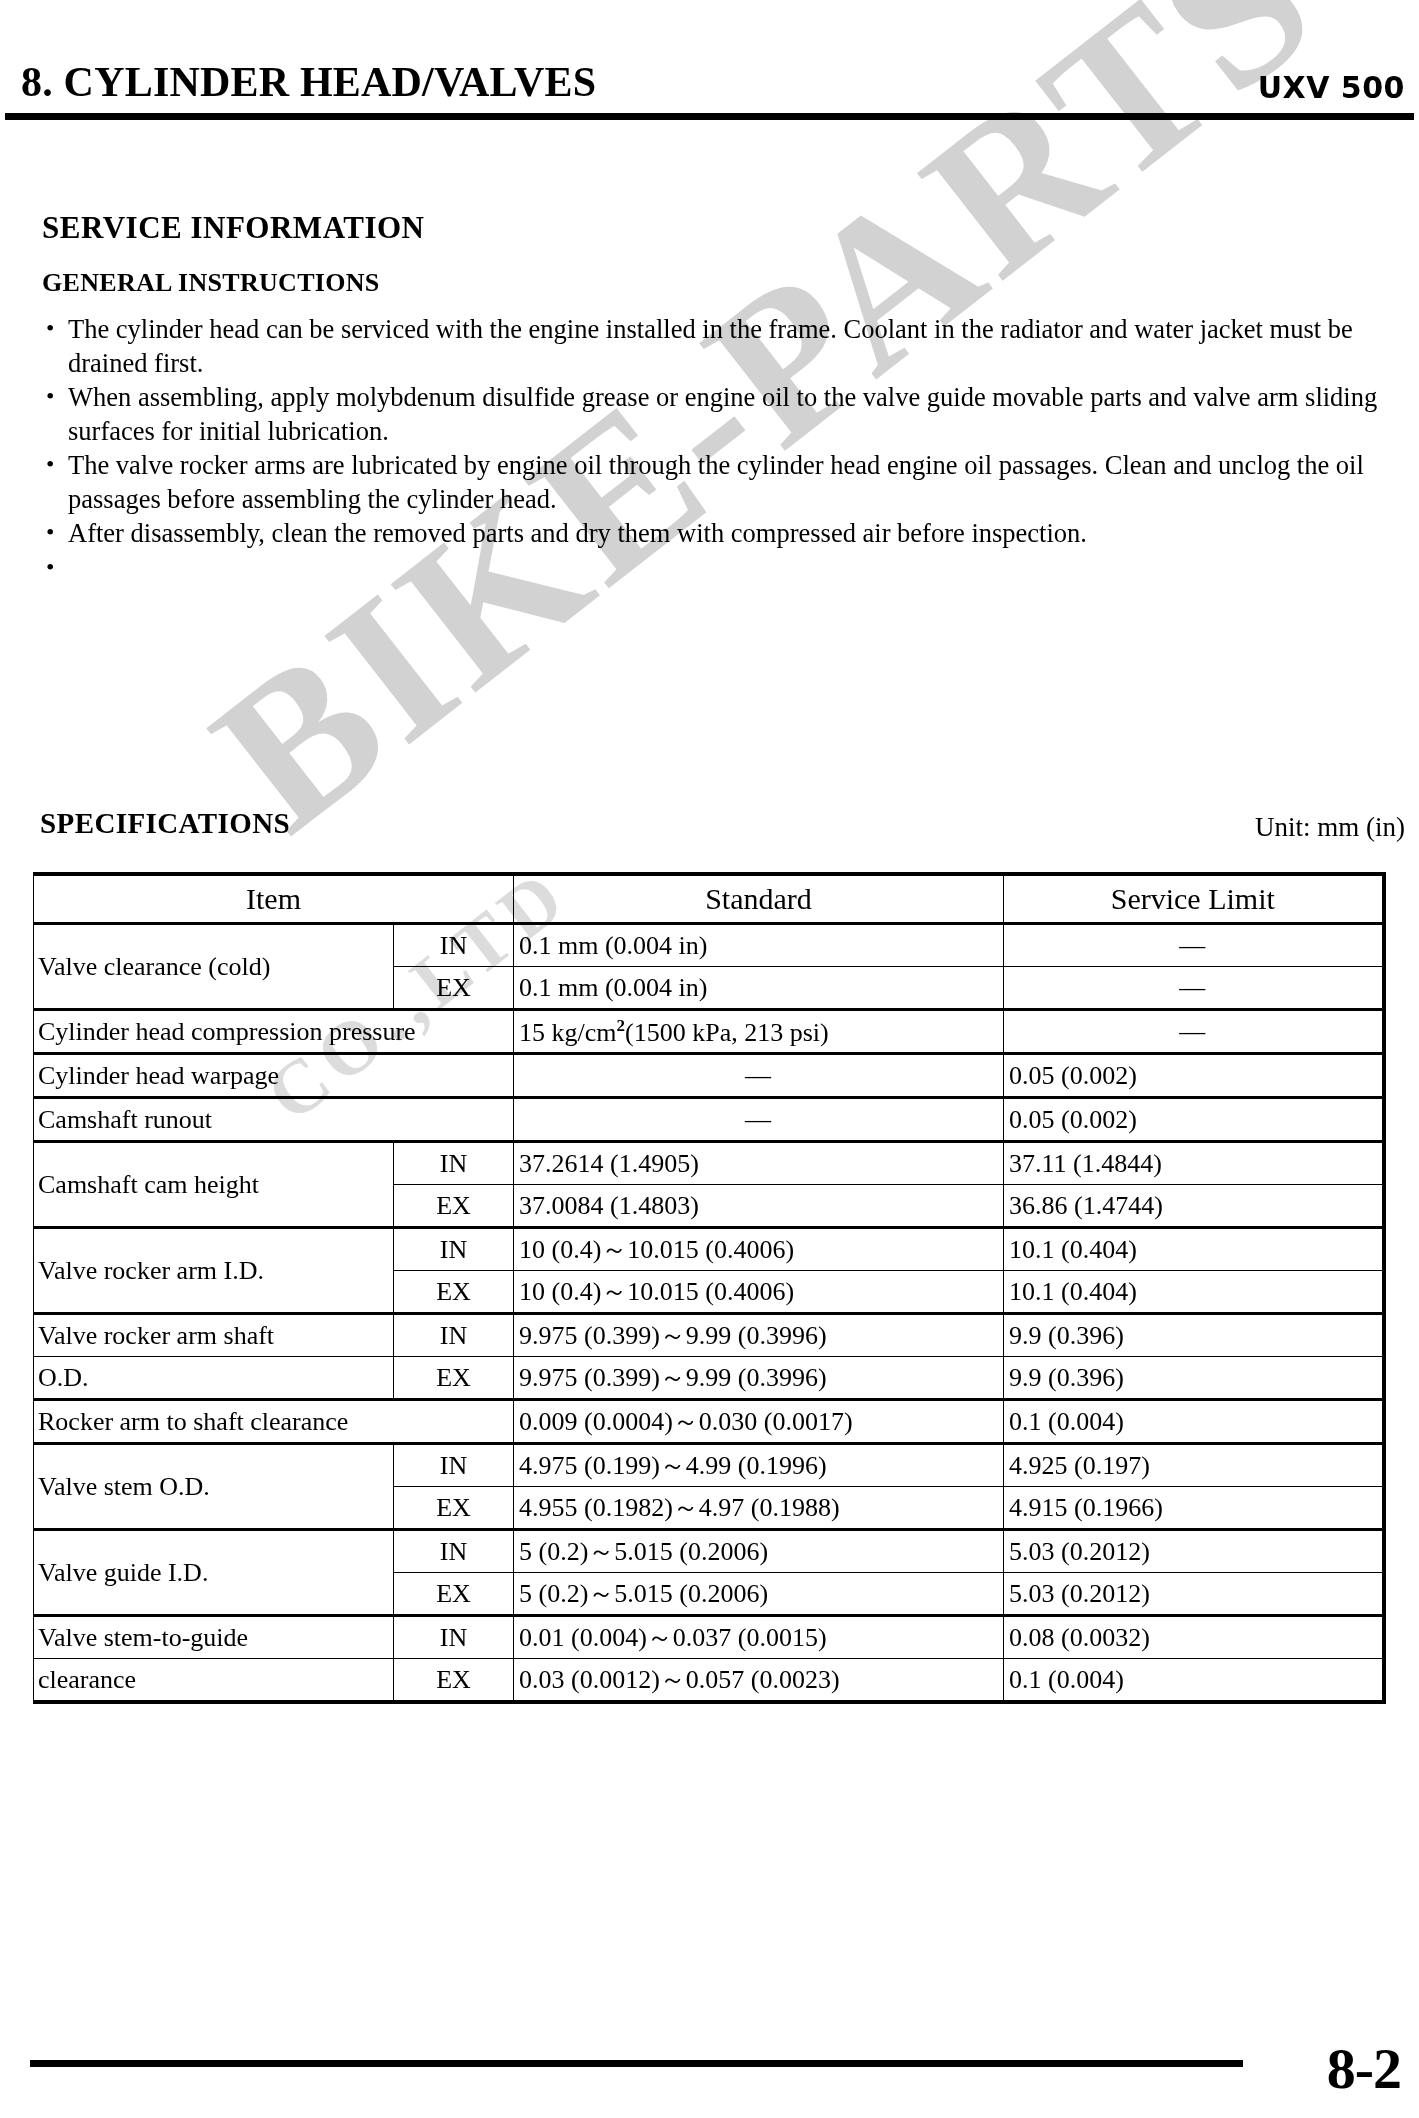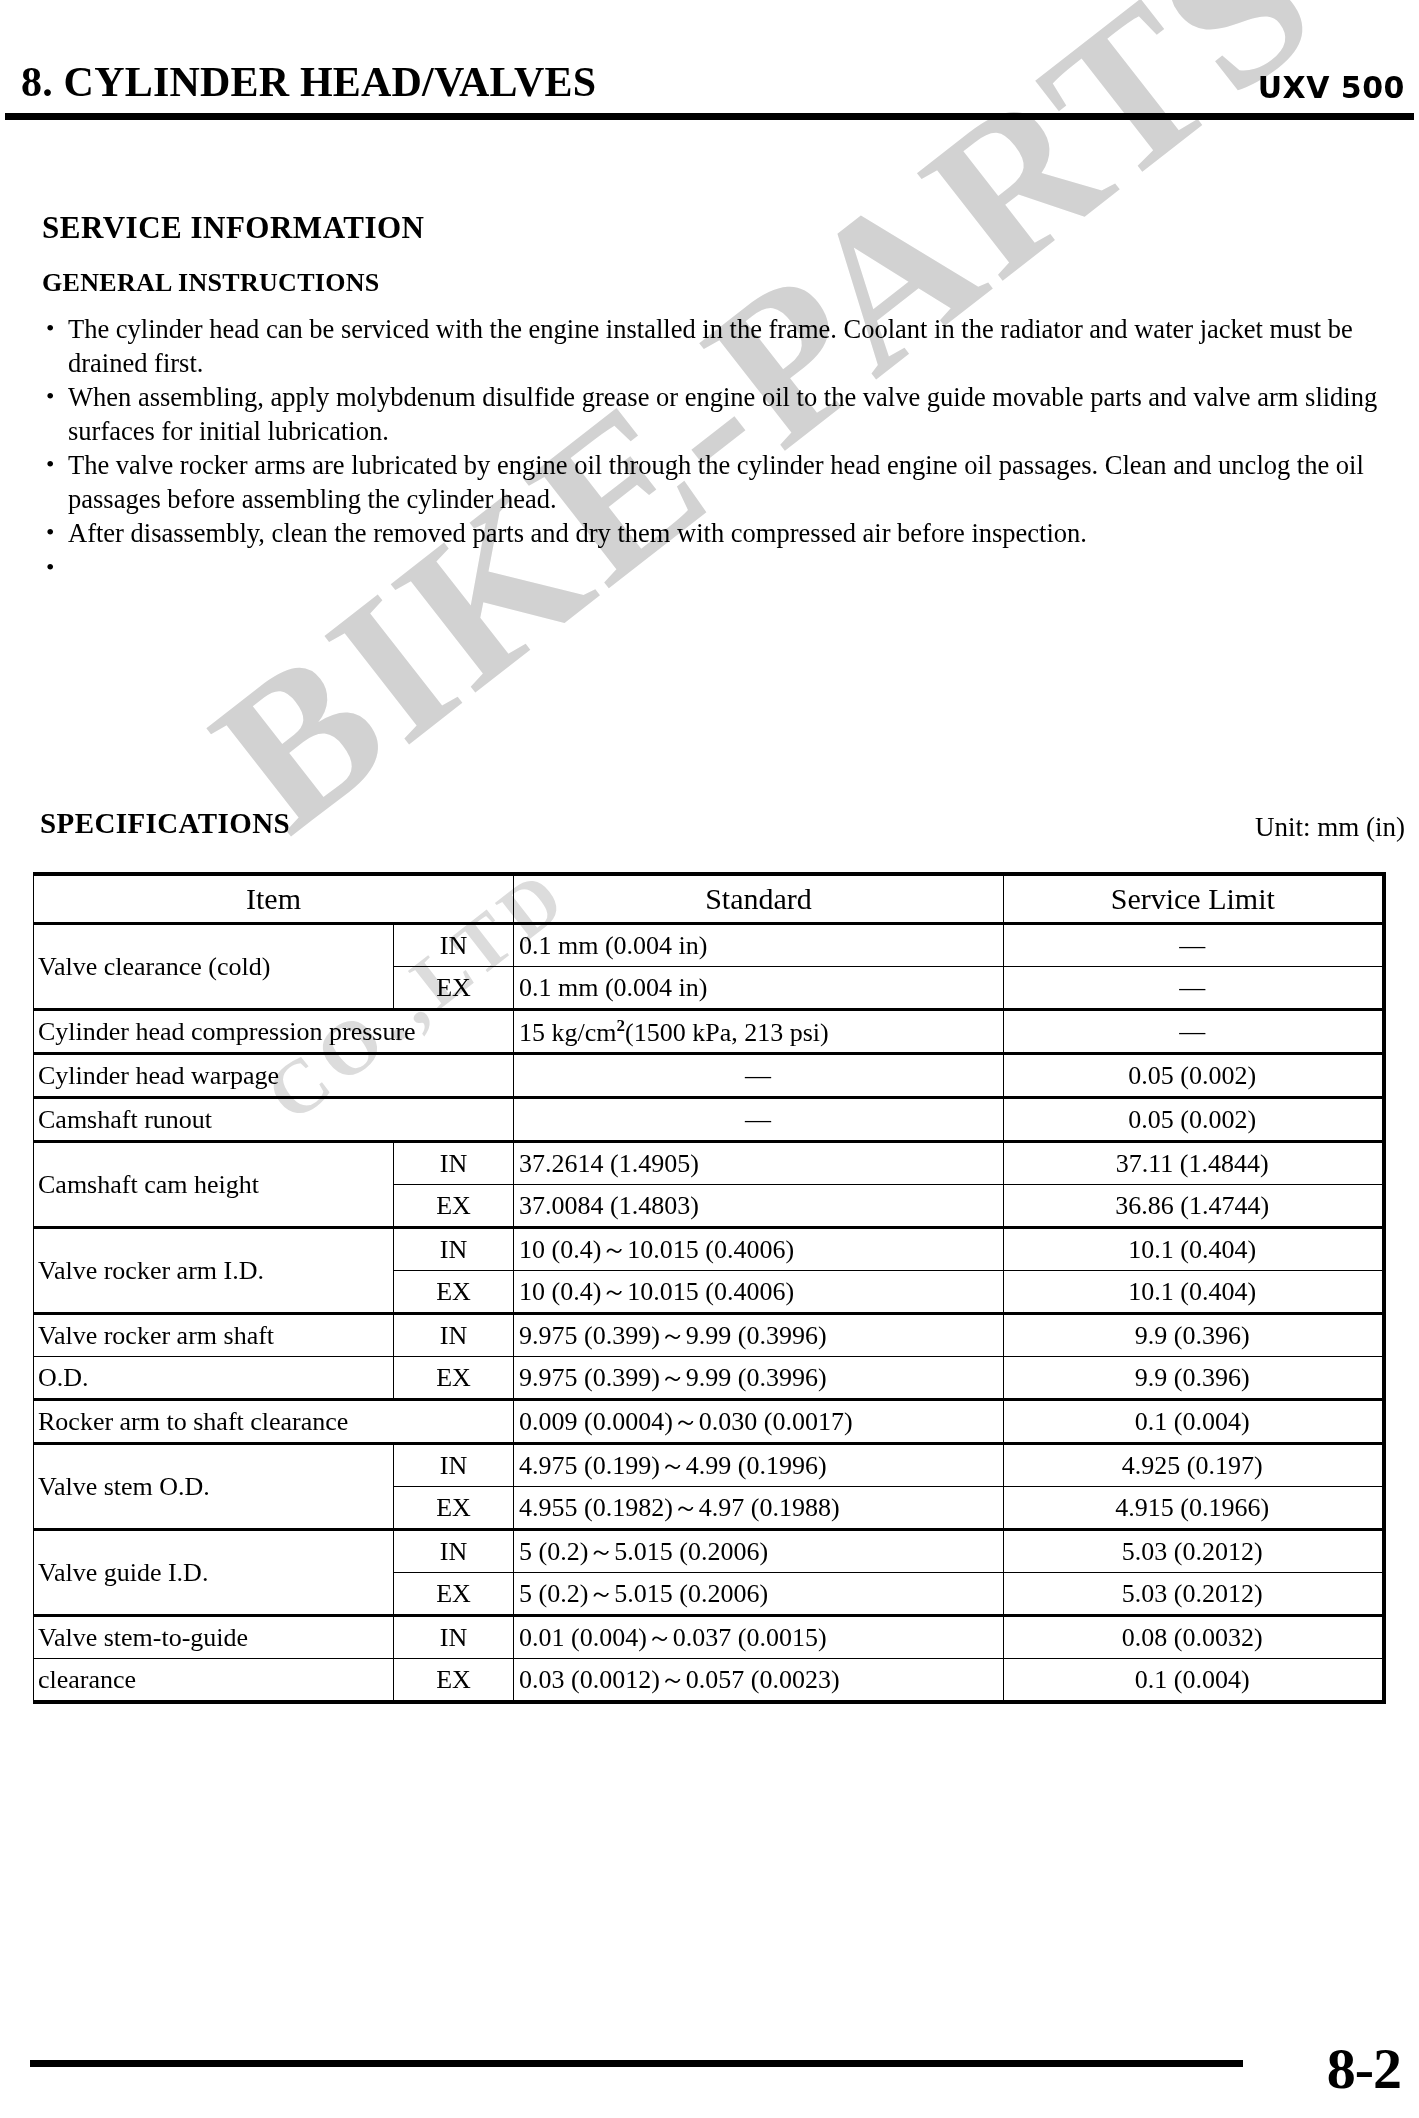--- a/index.html
+++ b/index.html
@@ -214,21 +214,21 @@
     padding-left: 4px;
   }
   #spec-table td.cell-inex {
     text-align: center;
   }
   #spec-table td.cell-std {
     text-align: left;
     padding-left: 5px;
   }
   #spec-table td.cell-lim {
-    text-align: center;
+    text-align: left;
     padding-left: 5px;
     border-right: 4px solid #000;
   }
   #spec-table td.center {
     text-align: center;
   }
   #spec-table tr.group-start td { border-top: 3px solid #000; }
   #spec-table tr.last-row td { border-bottom: 4px solid #000; }
   .sup { font-size: 17px; vertical-align: super; font-weight: bold; }
 

